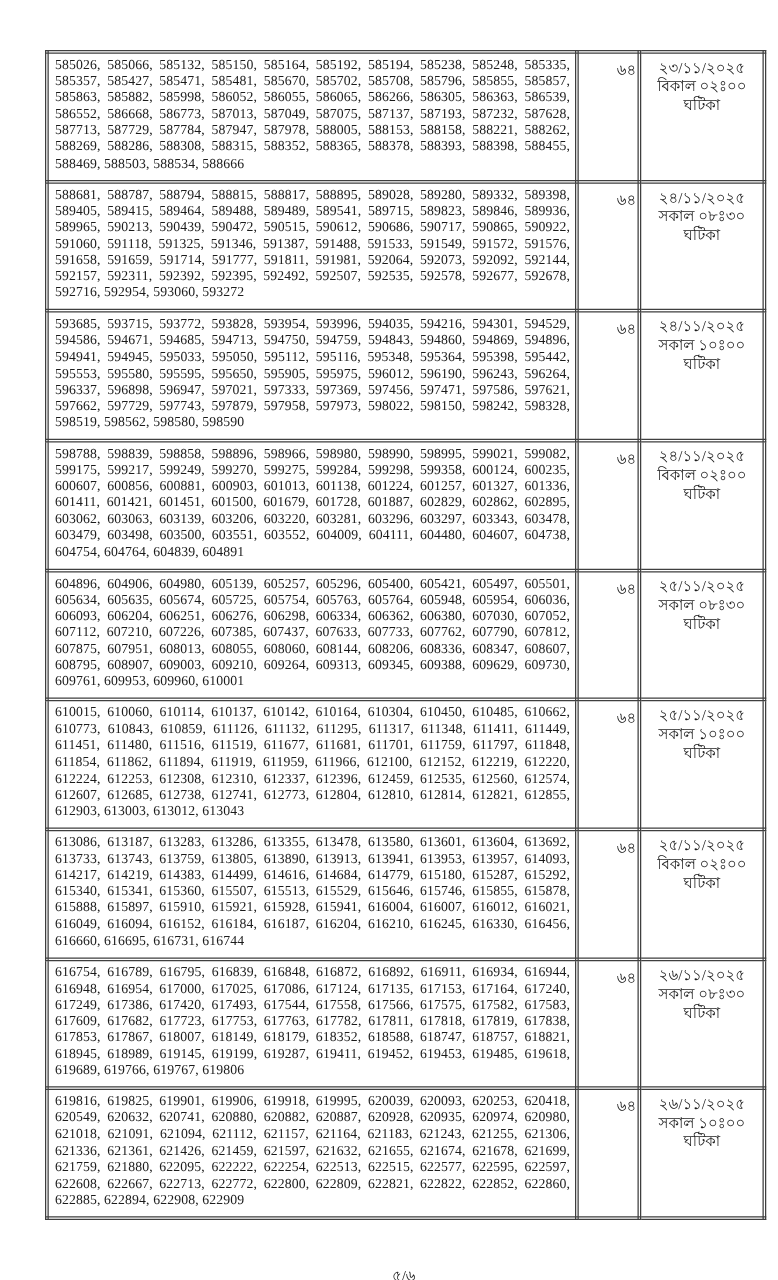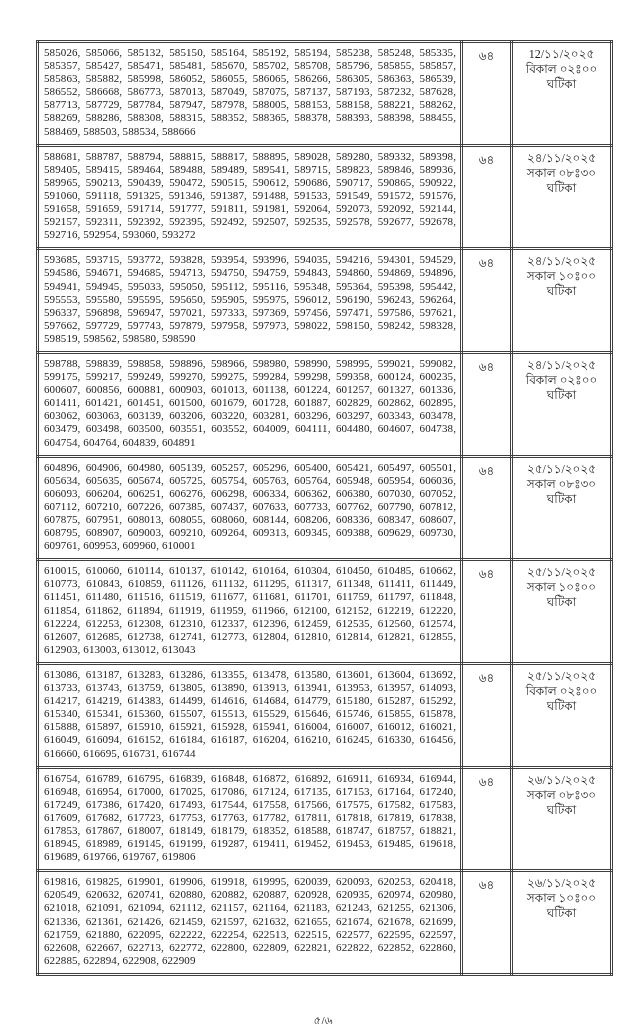--- a/index.html
+++ b/index.html
@@ -33,21 +33,21 @@
     width: 424px;
     font-size: 11px;
     line-height: 13.1px;
     text-align: justify;
     padding: 3px 4px 6px 5px;
     letter-spacing: 0.1px;
     margin-top: 12px;
   }
   td.count {
     width: 50px;
-    text-align: center;
+    text-align: right;
     font-size: 12px;
     padding-top: 4px;
   }
   td.datetime {
     width: 100px;
     text-align: center;
     font-size: 12px;
     line-height: 15px;
     padding-top: 4px;
   }
@@ -61,21 +61,21 @@
 </head>
 <body>
 
 <div class="page">
   <table class="schedule">
     <tbody>
         <tr>
           <td class="rolls">585026, 585066, 585132, 585150, 585164, 585192, 585194, 585238, 585248, 585335, 585357, 585427, 585471, 585481, 585670, 585702, 585708, 585796, 585855, 585857, 585863, 585882, 585998, 586052, 586055, 586065, 586266, 586305, 586363, 586539, 586552, 586668, 586773, 587013, 587049, 587075, 587137, 587193, 587232, 587628, 587713, 587729, 587784, 587947, 587978, 588005, 588153, 588158, 588221, 588262, 588269, 588286, 588308, 588315, 588352, 588365, 588378, 588393, 588398, 588455, 588469, 588503, 588534, 588666</td>
           <td class="count">৬৪</td>
           <td class="datetime">
-            <div>12/১১/২০২৫</div>
+            <div>২৩/১১/২০২৫</div>
             <div>বিকাল ০২ঃ০০ ঘটিকা</div>
           </td>
         </tr>
         <tr>
           <td class="rolls">588681, 588787, 588794, 588815, 588817, 588895, 589028, 589280, 589332, 589398, 589405, 589415, 589464, 589488, 589489, 589541, 589715, 589823, 589846, 589936, 589965, 590213, 590439, 590472, 590515, 590612, 590686, 590717, 590865, 590922, 591060, 591118, 591325, 591346, 591387, 591488, 591533, 591549, 591572, 591576, 591658, 591659, 591714, 591777, 591811, 591981, 592064, 592073, 592092, 592144, 592157, 592311, 592392, 592395, 592492, 592507, 592535, 592578, 592677, 592678, 592716, 592954, 593060, 593272</td>
           <td class="count">৬৪</td>
           <td class="datetime">
             <div>২৪/১১/২০২৫</div>
             <div>সকাল ০৮ঃ৩০ ঘটিকা</div>
           </td>

